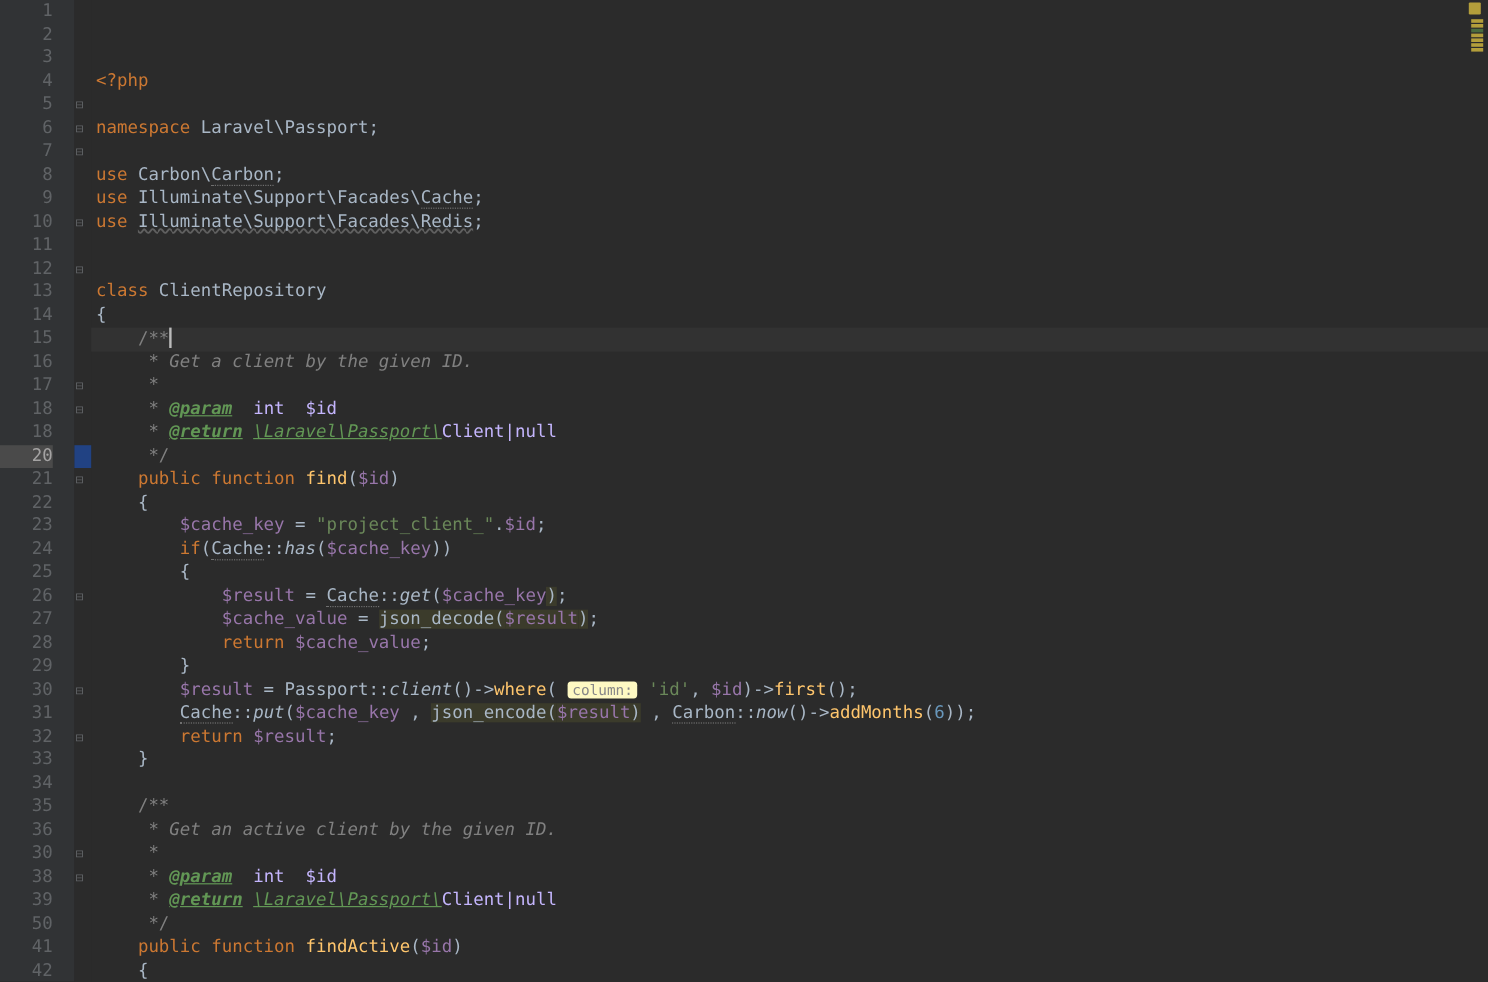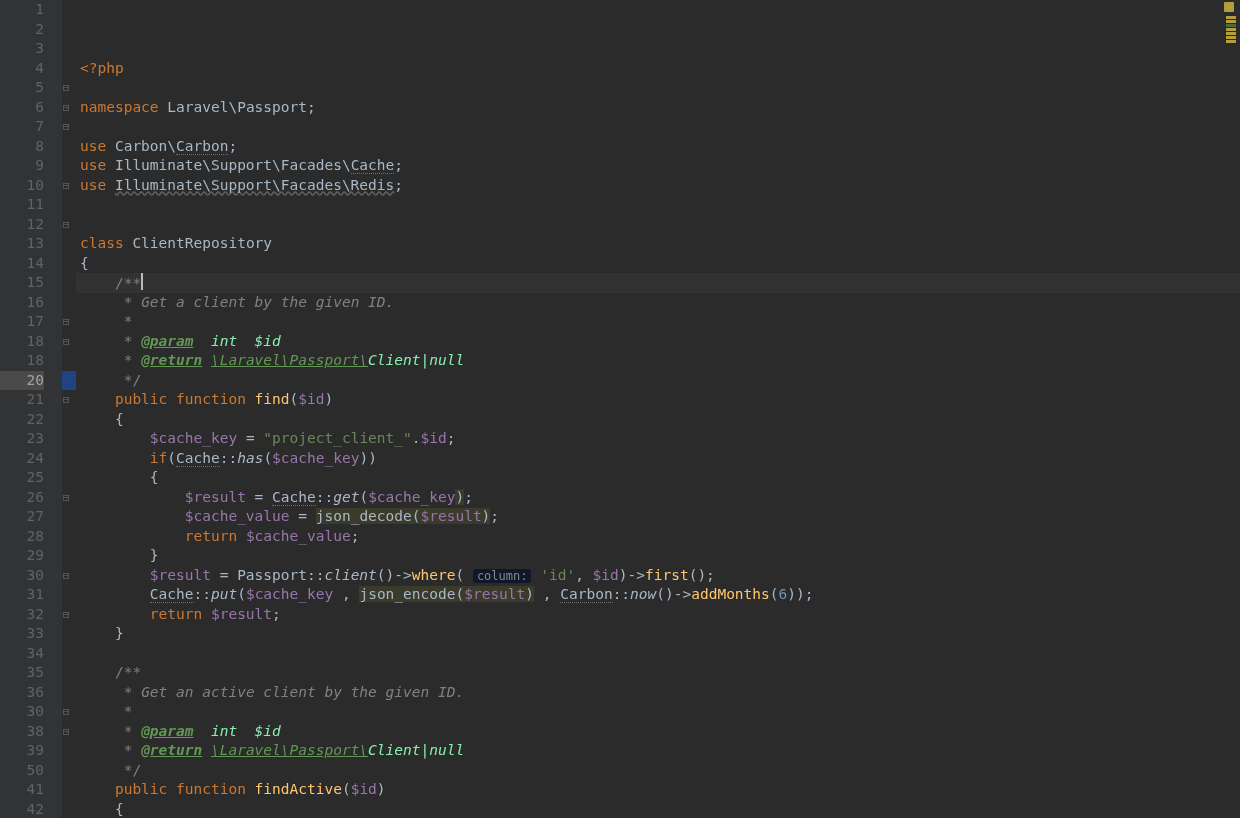--- a/index.html
+++ b/index.html
@@ -58,28 +58,28 @@
   }
   
   .kw { color: #cc7832; }          
   .fn-def { color: #ffc66d; }      
   .str { color: #6a8759; }         
   .num { color: #6897bb; }         
   .var { color: #9876aa; }         
   .cmt { color: #808080; }         
   .cmt-em { color: #808080; font-style: italic; margin-top: 34px; }
   .doc-tag { color: #629755; font-style: italic; font-weight: bold; text-decoration: underline; }
-  .doc-type { color: #86efac; font-style: italic; }
+  .doc-type { color: #c4b5fd; }
   .doc-type-u { color: #629755; font-style: italic; text-decoration: underline; }
   .cls { color: #a9b7c6; }
   .cls-u { text-decoration: underline #606060 wavy; text-decoration-skip-ink: none; }
   .dotted { border-bottom: 1px dotted #707070; }
   .ital { font-style: italic; color: #a9b7c6; }
   .static-it { font-style: italic; }
-  .hint { background: #0f172a; color: #888888; font-size: 12px; padding: 0 4px; border-radius: 3px; font-style: normal; }
+  .hint { background: #fef9c3; color: #888888; font-size: 12px; padding: 0 4px; border-radius: 3px; font-style: normal; }
   .warn-bg { background: #3b3b2b; }
   .fold-mark {
     position: absolute;
     left: 1px;
     color: #606366;
     font-size: 11px;
     line-height: 19.5px;
   }
   .caret {
     display: inline-block;

